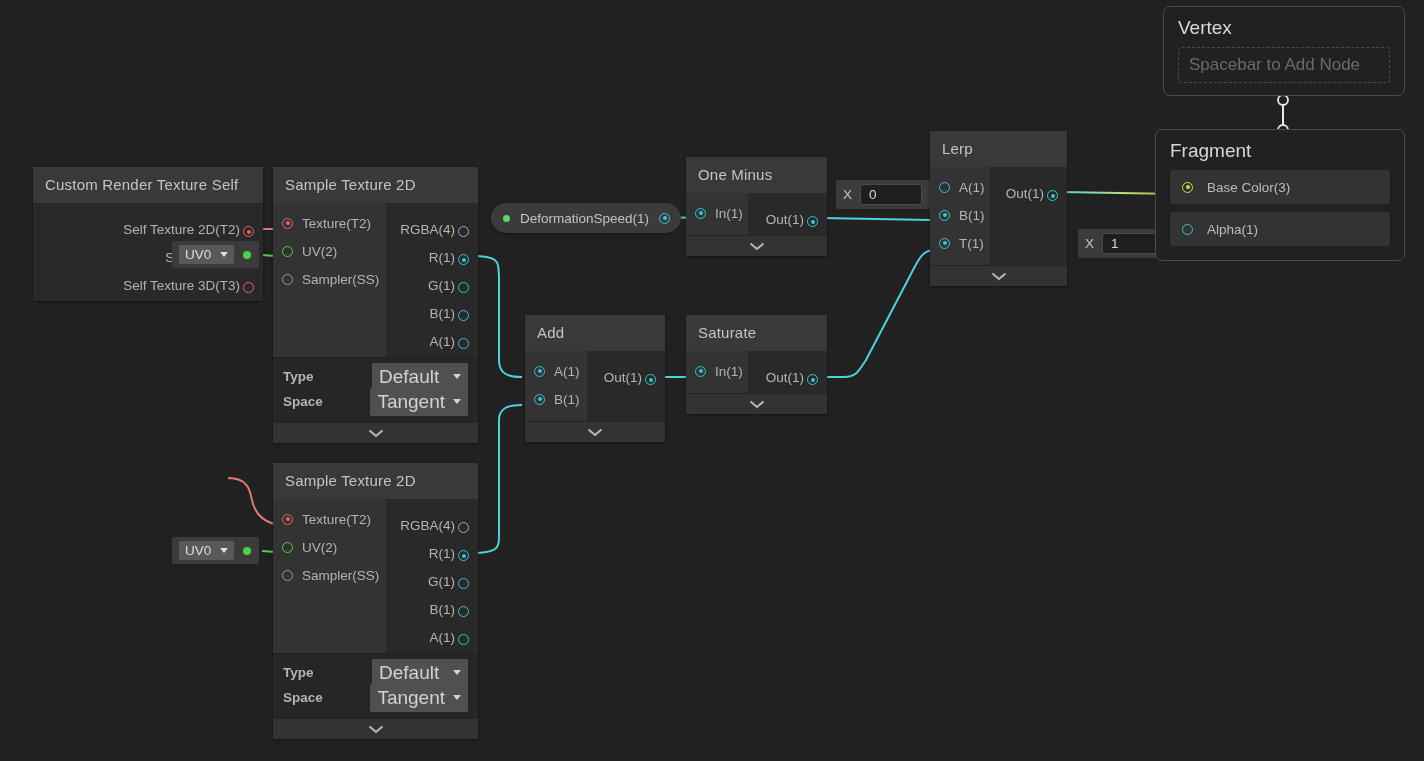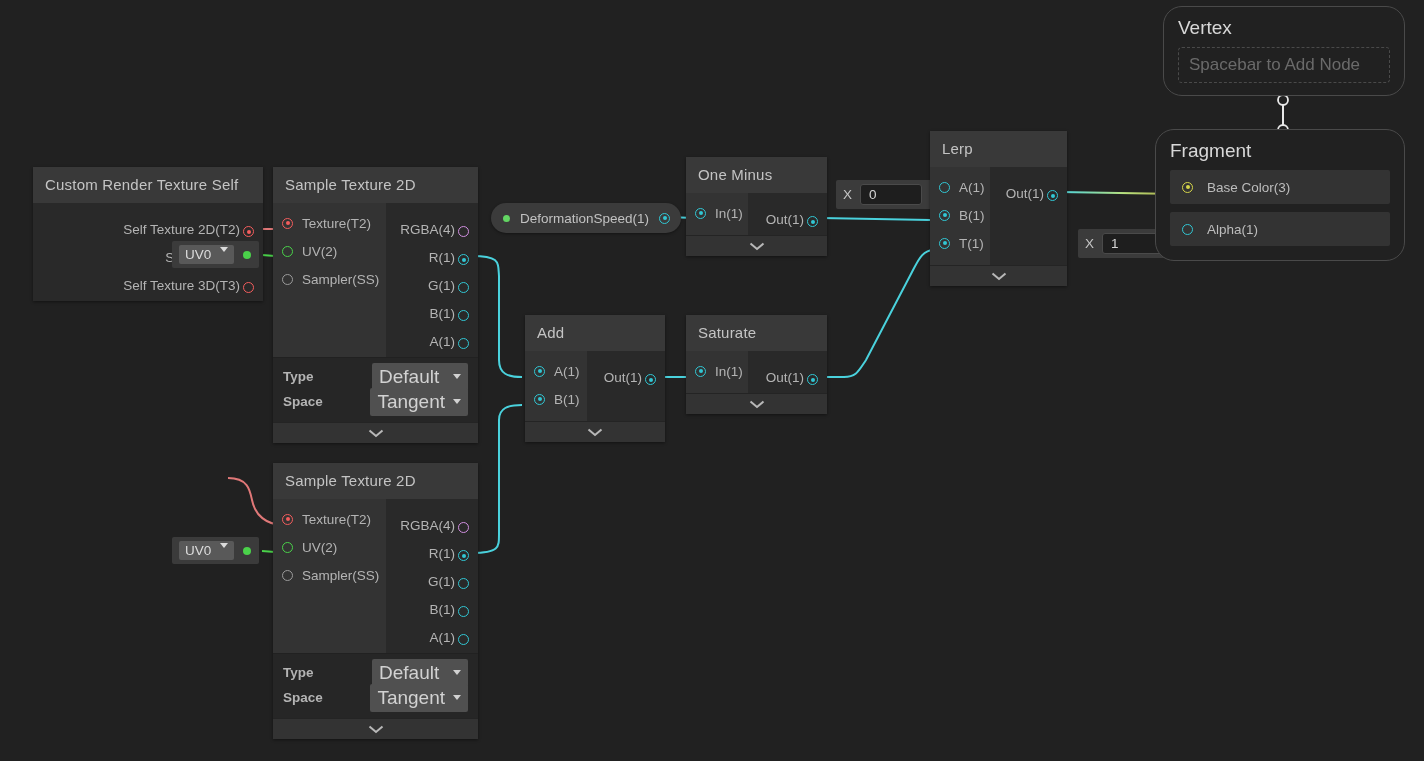--- a/index.html
+++ b/index.html
@@ -44,33 +44,33 @@
   .dd .caret{width:0;height:0;border-left:4.5px solid transparent;border-right:4.5px solid transparent;border-top:5px solid #d2d2d2;}
 
   
   .pill{position:absolute;display:flex;align-items:center;gap:10px;background:#3b3b3b;border-radius:16px;
         height:30px;padding:0 11px 0 12px;box-shadow:0 1px 3px rgba(0,0,0,.4);}
   .pill .dot{width:7px;height:7px;border-radius:50%;background:#63d663;flex:0 0 auto;}
   .pill .ptxt{font-size:13.5px;color:#c2c2c2;white-space:nowrap;}
 
   
   .uvwidget{position:absolute;display:flex;align-items:center;gap:9px;background:#3b3b3b;padding:4px 8px 4px 7px;border-radius:2px;}
-  .uvwidget .dd2{background:#595959;color:#dcdcdc;font-size:13.5px;border-radius:2px;padding:2px 6px;display:flex;gap:9px;}
+  .uvwidget .dd2{background:#595959;color:#dcdcdc;font-size:13.5px;border-radius:2px;padding:2px 6px;display:flex;align-items:center;gap:9px;}
   .uvwidget .dd2 .caret{width:0;height:0;border-left:4.5px solid transparent;border-right:4.5px solid transparent;border-top:5px solid #dcdcdc;}
   .uvwidget .minidot{width:8px;height:8px;border-radius:50%;background:#4ad14a;}
 
   
   .xwidget{position:absolute;display:flex;align-items:center;gap:8px;background:#3b3b3b;padding:4px 7px;border-radius:2px;}
   .xwidget .xl{font-size:13.5px;color:#c6c6c6;}
   .xwidget .xf{background:#1e1e1e;border:1px solid #4a4a4a;border-radius:3px;color:#d6d6d6;font-size:13.5px;
                padding:2px 8px;min-width:44px;}
   .xwidget .minidot{width:8px;height:8px;border-radius:50%;background:#31c7d4;}
 
   
-  .stack{position:absolute;border:1px solid #4a4a4a;border-radius:19px;background:#212121;}
+  .stack{position:absolute;border:1px solid #4a4a4a;border-radius:7px;background:#212121;}
   .stack .stitle{font-size:19px;color:#d8d8d8;padding:10px 14px 8px 14px;}
   .stack .ghost{margin:0 14px 12px 14px;border:1px dashed #4a4a4a;border-radius:4px;color:#6a6a6a;font-size:17px;padding:7px 10px;}
   .blk{margin:0 14px 8px 14px;background:#333333;border-radius:2px;height:34px;display:flex;align-items:center;gap:14px;padding-left:12px;}
   .blk .blabel{font-size:13.5px;color:#bdbdbd;}
 </style>
 </head>
 <body>
 
 <div id="canvas">
 

